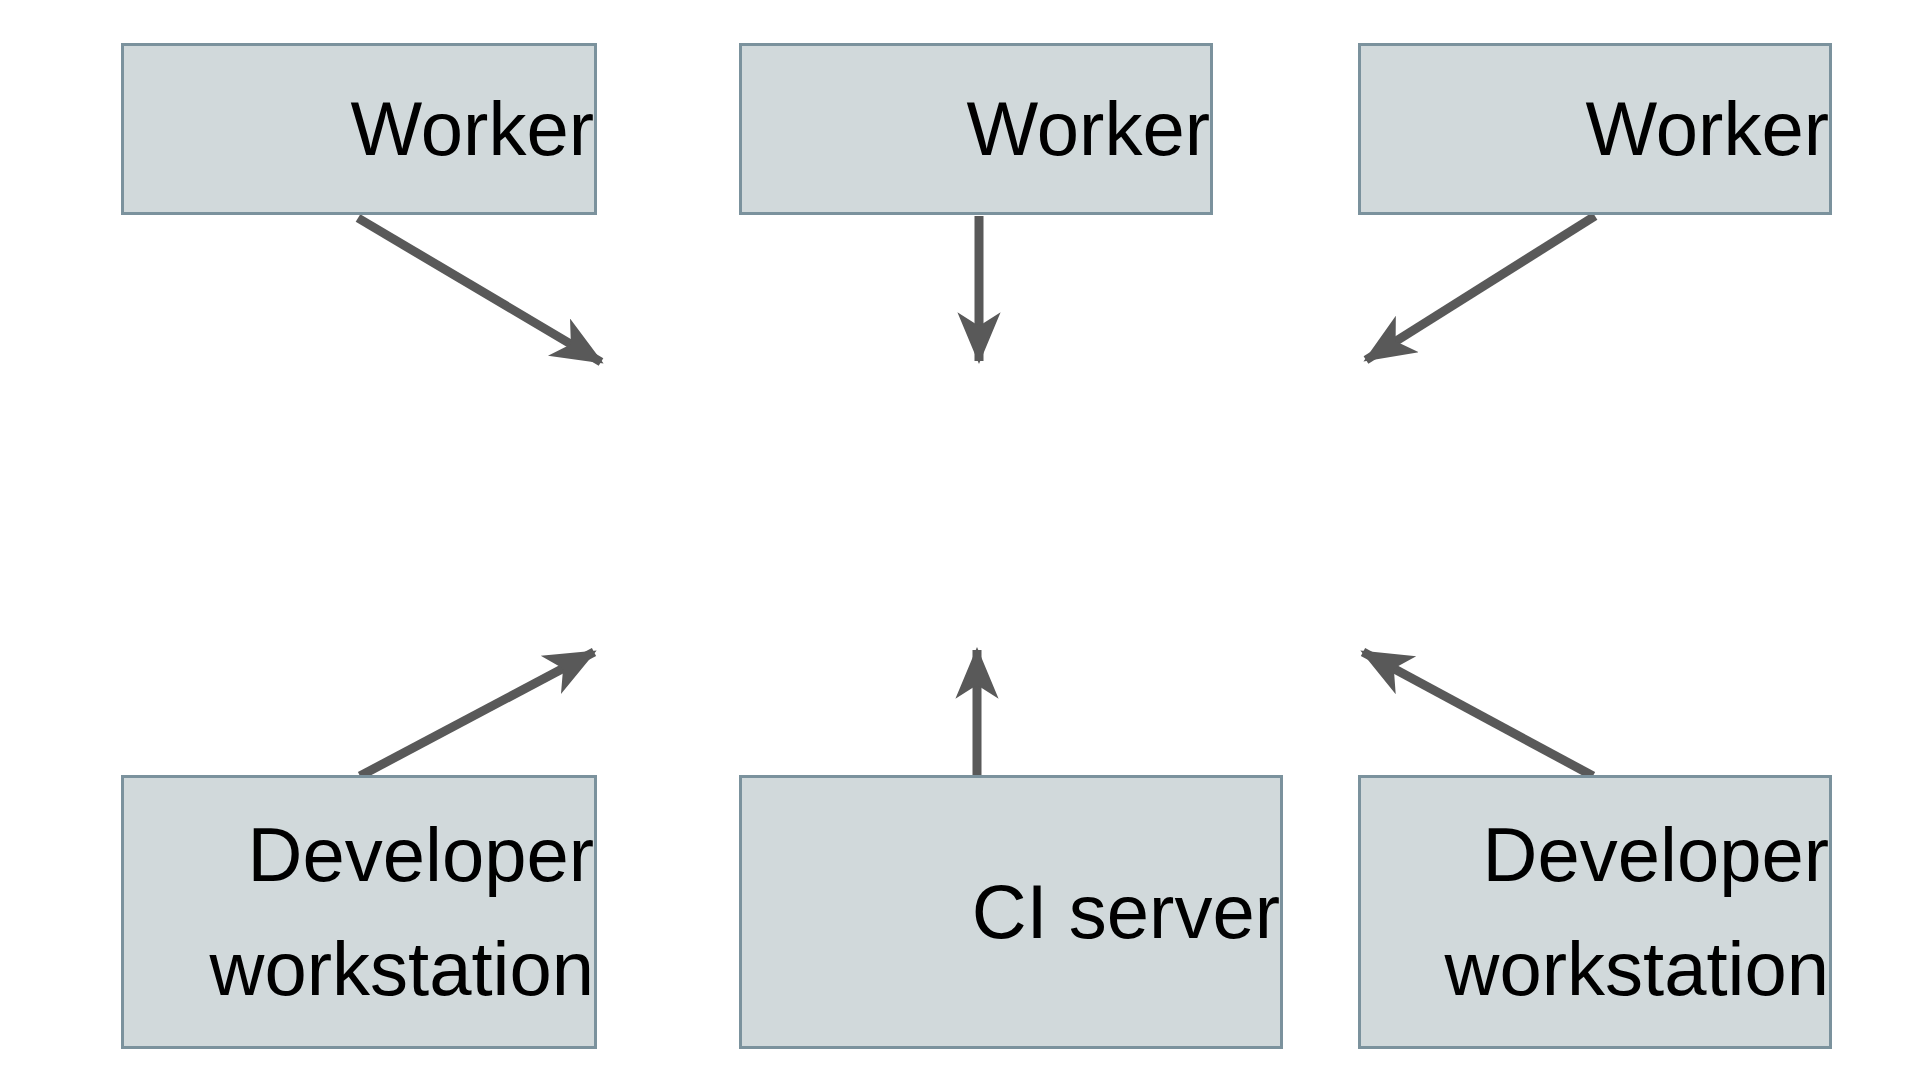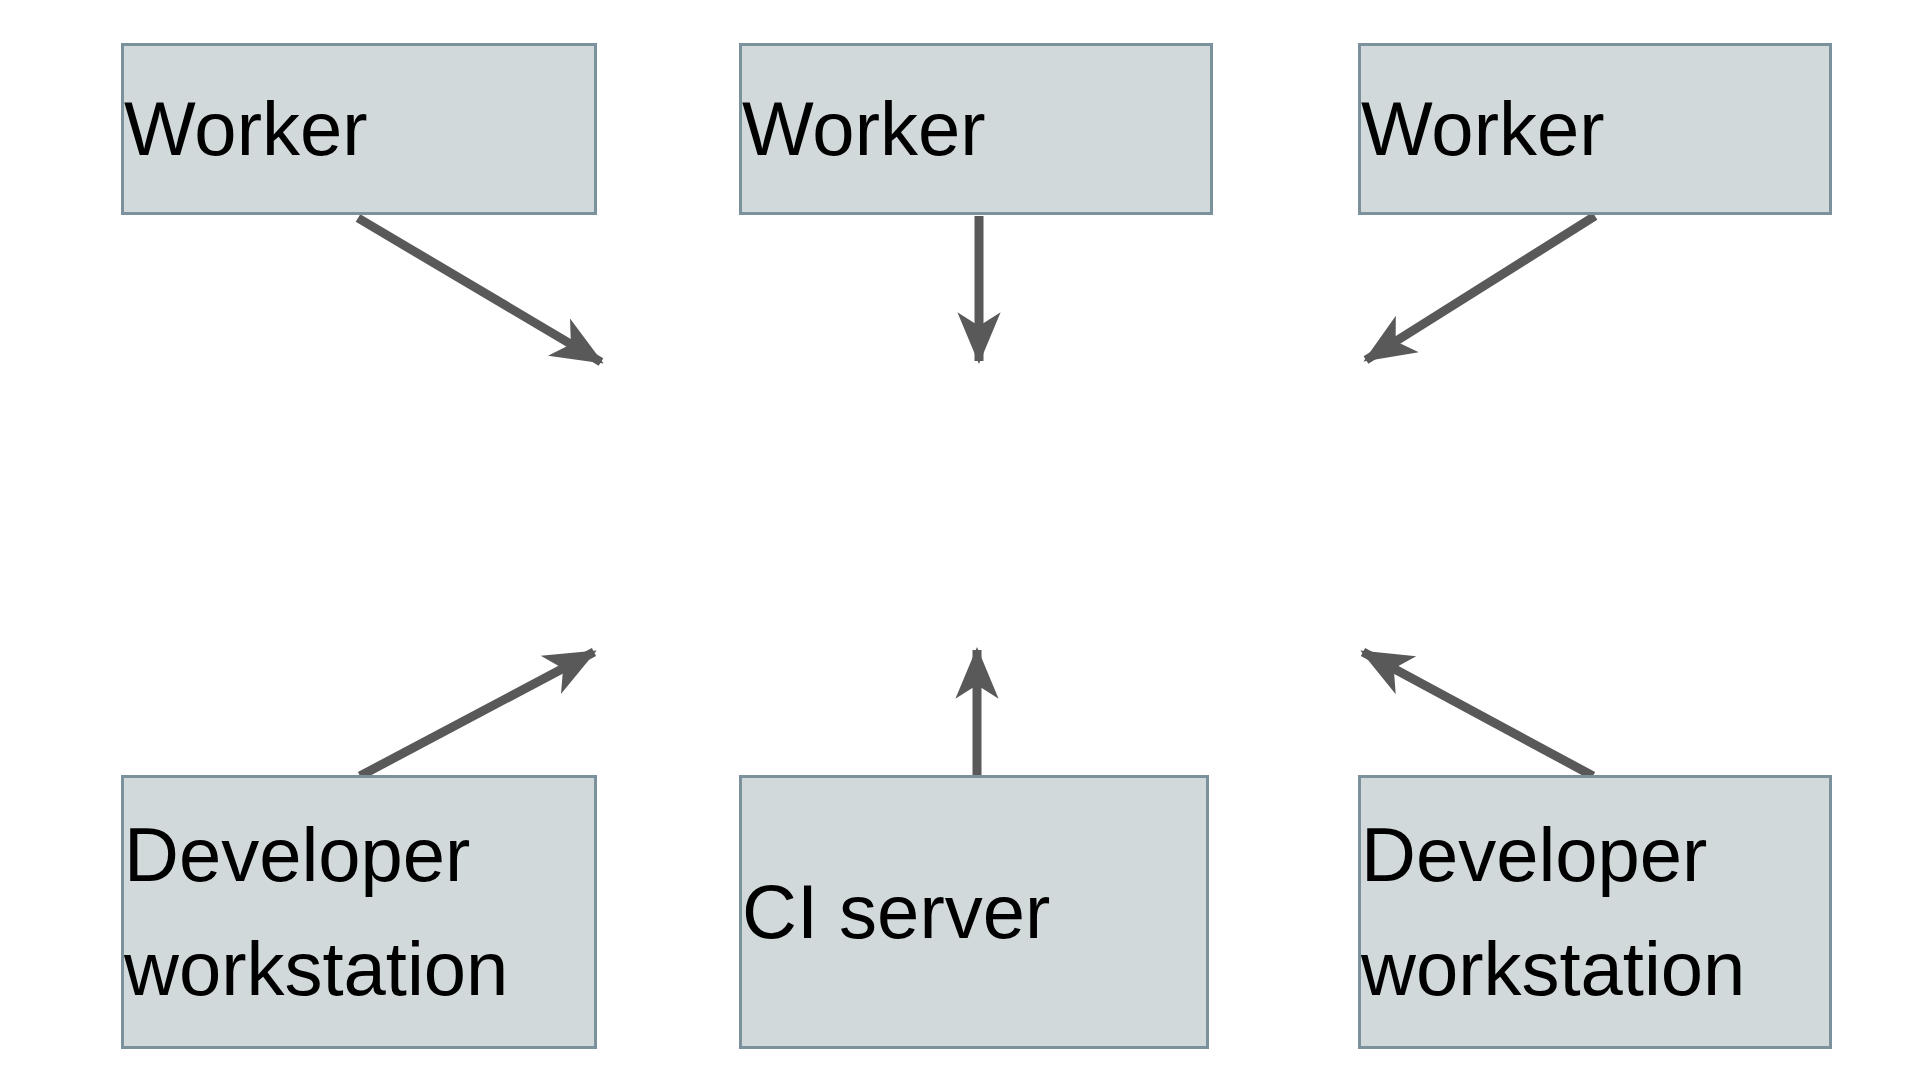--- a/index.html
+++ b/index.html
@@ -13,21 +13,21 @@
   .arrows-layer{
     position:absolute;
     left:0;top:0;
     pointer-events:none;
   }
   .node{
     position:absolute;
     box-sizing:border-box;
     display:flex;
     flex-direction:column;
-    align-items:flex-start;
+    align-items:flex-end;
     justify-content:center;
     text-align:center;
     background:var(--box-fill,#d1d9db);
     border:3px solid var(--box-border,#7b929d);
     color:var(--text-color,#000000);
     font-size:76px;
     line-height:1.5;
     white-space:nowrap;
   }
   .node-label{display:block;}
@@ -55,20 +55,20 @@
     <div class="node" style="left: 739px; top: 43px; width: 474px; height: 172px;">
       <span class="node-label">Worker</span>
     </div>
     <div class="node" style="left: 1358px; top: 43px; width: 474px; height: 172px;">
       <span class="node-label">Worker</span>
     </div>
     <div class="node" style="left: 121px; top: 775px; width: 476px; height: 274px;">
       <span class="node-label">Developer</span>
       <span class="node-label">workstation</span>
     </div>
-    <div class="node" style="left: 739px; top: 775px; width: 470px; height: 274px;">
+    <div class="node" style="left: 739px; top: 775px; width: 544px; height: 274px;">
       <span class="node-label">CI server</span>
     </div>
     <div class="node" style="left: 1358px; top: 775px; width: 474px; height: 274px;">
       <span class="node-label">Developer</span>
       <span class="node-label">workstation</span>
     </div>
   </div>
 
 </body></html>

